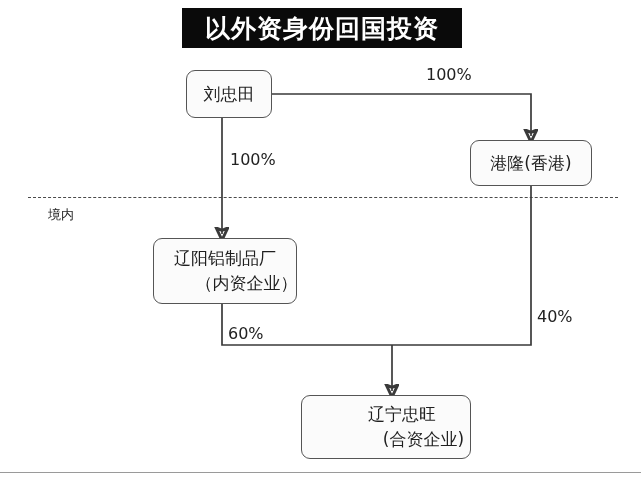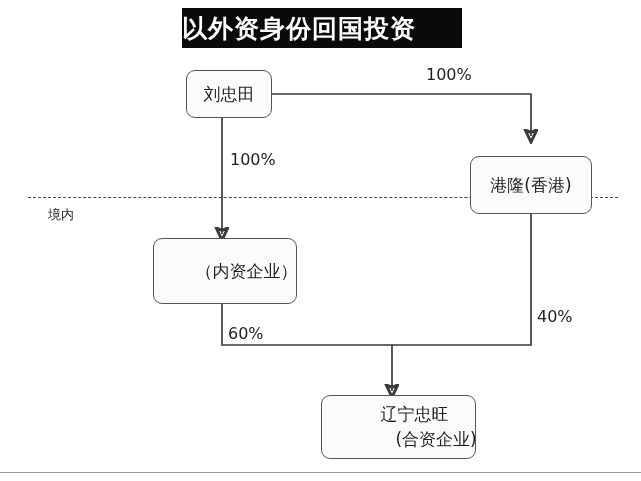--- a/index.html
+++ b/index.html
@@ -26,20 +26,21 @@
   
   .title-banner {
     position: absolute;
     left: 182px;
     top: 8px;
     width: 280px;
     height: 40px;
     background: #0a0a0a;
     display: flex;
     align-items: center;
+    justify-content: center;
     box-sizing: border-box;
   }
   .title-banner .title-text {
     color: #ffffff;
     font-size: 25px;
     font-weight: bold;
     letter-spacing: 1px;
     line-height: 1;
     white-space: nowrap;
   }
@@ -61,30 +62,30 @@
     white-space: nowrap;
     z-index: 3;
   }
   .node .line2 { font-size: 17px; margin-left: 43px; }
 
   #node-liuzhongtian {
     left: 186px; top: 70px;
     width: 86px; height: 48px;
   }
   #node-ganglong {
-    left: 470px; top: 156px;
-    width: 122px; height: 58px;
+    left: 470px; top: 140px;
+    width: 122px; height: 46px;
   }
   #node-liaoyang {
     left: 153px; top: 238px;
     width: 144px; height: 66px;
   }
   #node-liaoning {
-    left: 321px; top: 395px;
-    width: 155px; height: 64px; padding-left: 32px;
+    left: 301px; top: 395px;
+    width: 170px; height: 64px; padding-left: 32px;
   }
 
   
   .jurisdiction-line {
     position: absolute;
     left: 28px;
     top: 197px;
     width: 590px;
     height: 0;
     border-top: 1.6px dashed #4a4a4a;
@@ -171,20 +172,21 @@
 
   <div class="node" id="node-liuzhongtian">
     <span>刘忠田</span>
   </div>
 
   <div class="node" id="node-ganglong">
     <span>港隆(香港)</span>
   </div>
 
   <div class="node" id="node-liaoyang">
+    <span>辽阳铝制品厂</span>
     <span class="line2">（内资企业）</span>
   </div>
 
   <div class="node" id="node-liaoning">
     <span>辽宁忠旺</span>
     <span class="line2">(合资企业)</span>
   </div>
 
   <div class="edge-label" id="label-liu-ganglong">100%</div>
   <div class="edge-label" id="label-liu-liaoyang">100%</div>

